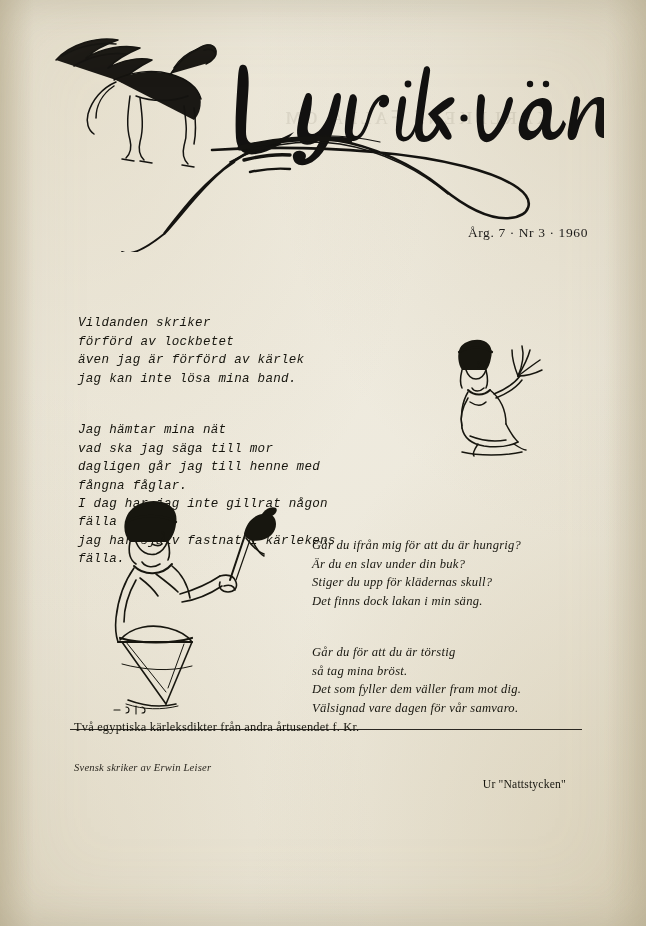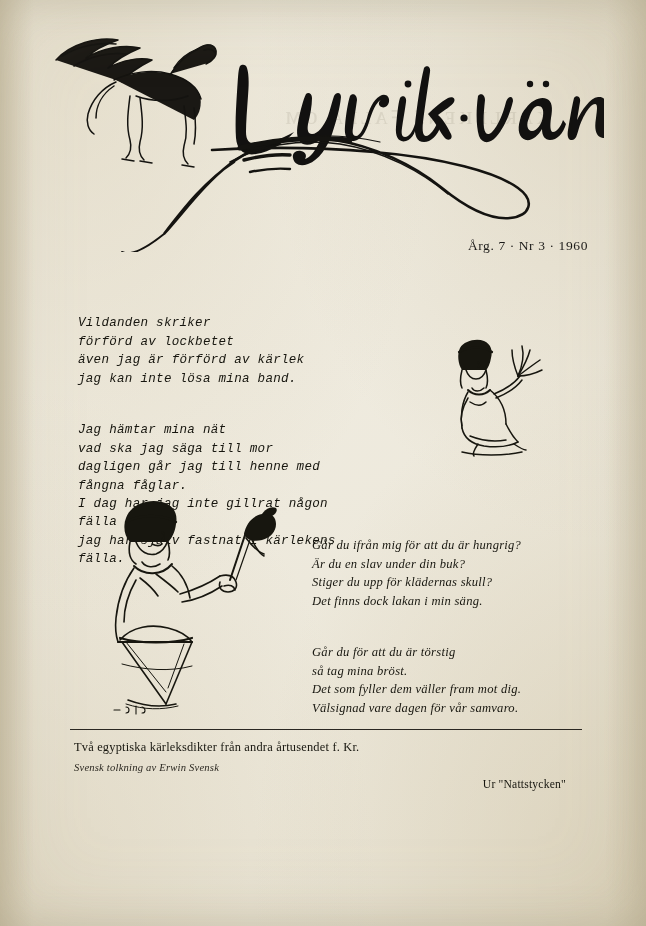--- a/index.html
+++ b/index.html
@@ -51,21 +51,21 @@
     left: 44px;
     top: 22px;
     width: 560px;
     height: 230px;
   }
   .masthead svg { display: block; }
 
   .issue-line {
     position: absolute;
     right: 58px;
-    top: 238px;
+    top: 225px;
     font-family: "Liberation Serif", serif;
     font-size: 13.5px;
     letter-spacing: 0.6px;
     color: #1b1a18;
   }
 
   
   .poem {
     position: absolute;
     font-family: "Liberation Serif", serif;
@@ -111,21 +111,21 @@
     position: absolute;
     left: 70px;
     right: 64px;
     top: 729px;
     height: 1px;
     background: #2a2722;
   }
   .credit-main {
     position: absolute;
     left: 74px;
-    top: 740px;
+    top: 720px;
     font-size: 12.4px;
     color: #17160f;
     letter-spacing: 0.2px;
   }
   .credit-sub {
     position: absolute;
     left: 74px;
     top: 762px;
     font-size: 10.6px;
     font-style: italic;
@@ -367,17 +367,17 @@
 Stiger du upp för klädernas skull?
 Det finns dock lakan i min säng.</div>
     <div class="stanza">Går du för att du är törstig
 så tag mina bröst.
 Det som fyller dem väller fram mot dig.
 Välsignad vare dagen för vår samvaro.</div>
   </div>
 
   <div class="rule"></div>
   <div class="credit-main">Två egyptiska kärleksdikter från andra årtusendet f. Kr.</div>
-  <div class="credit-sub">Svensk tolkning av Erwin Svensk</div>
+  <div class="credit-sub">Svensk skriker av Erwin Leiser</div>
   <div class="source-line">Ur "Nattstycken"</div>
 
   <div class="edge-shadow"></div>
 </div>
 
 </body></html>

